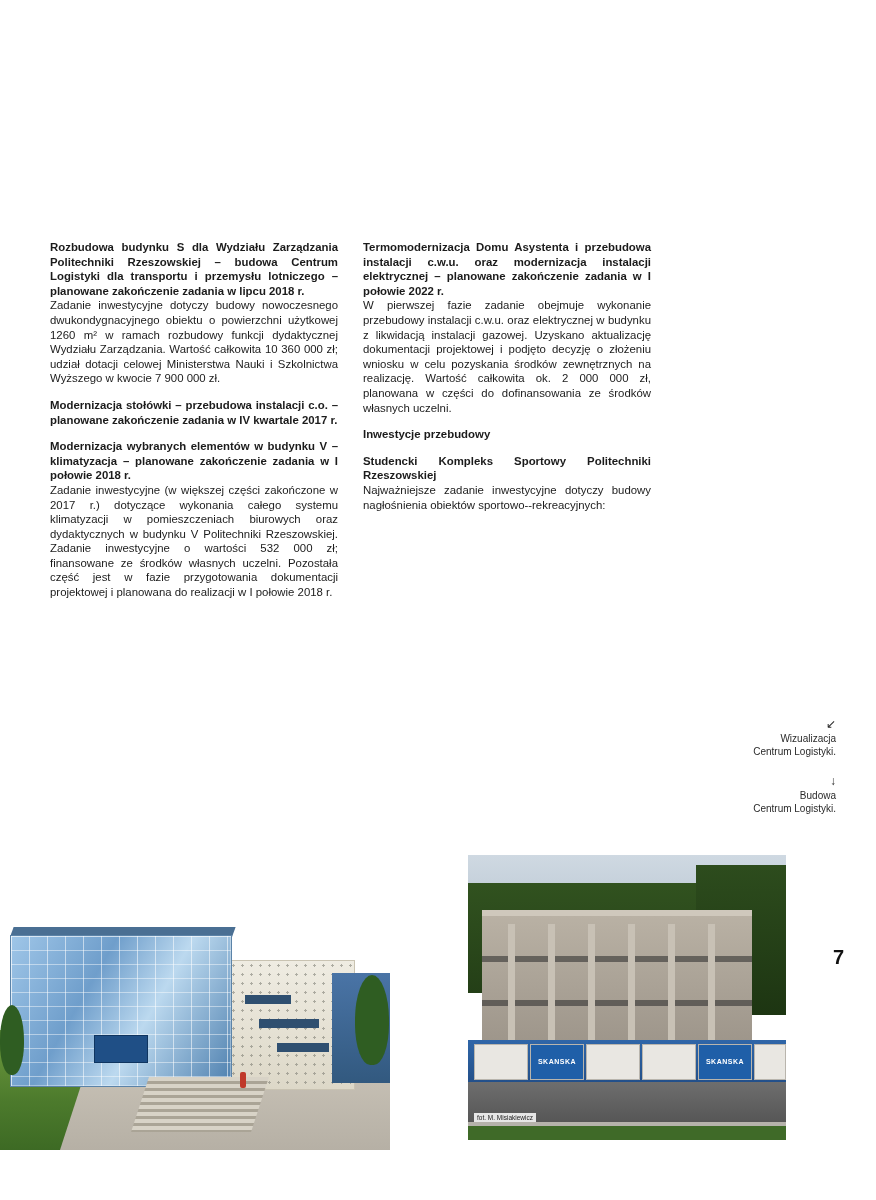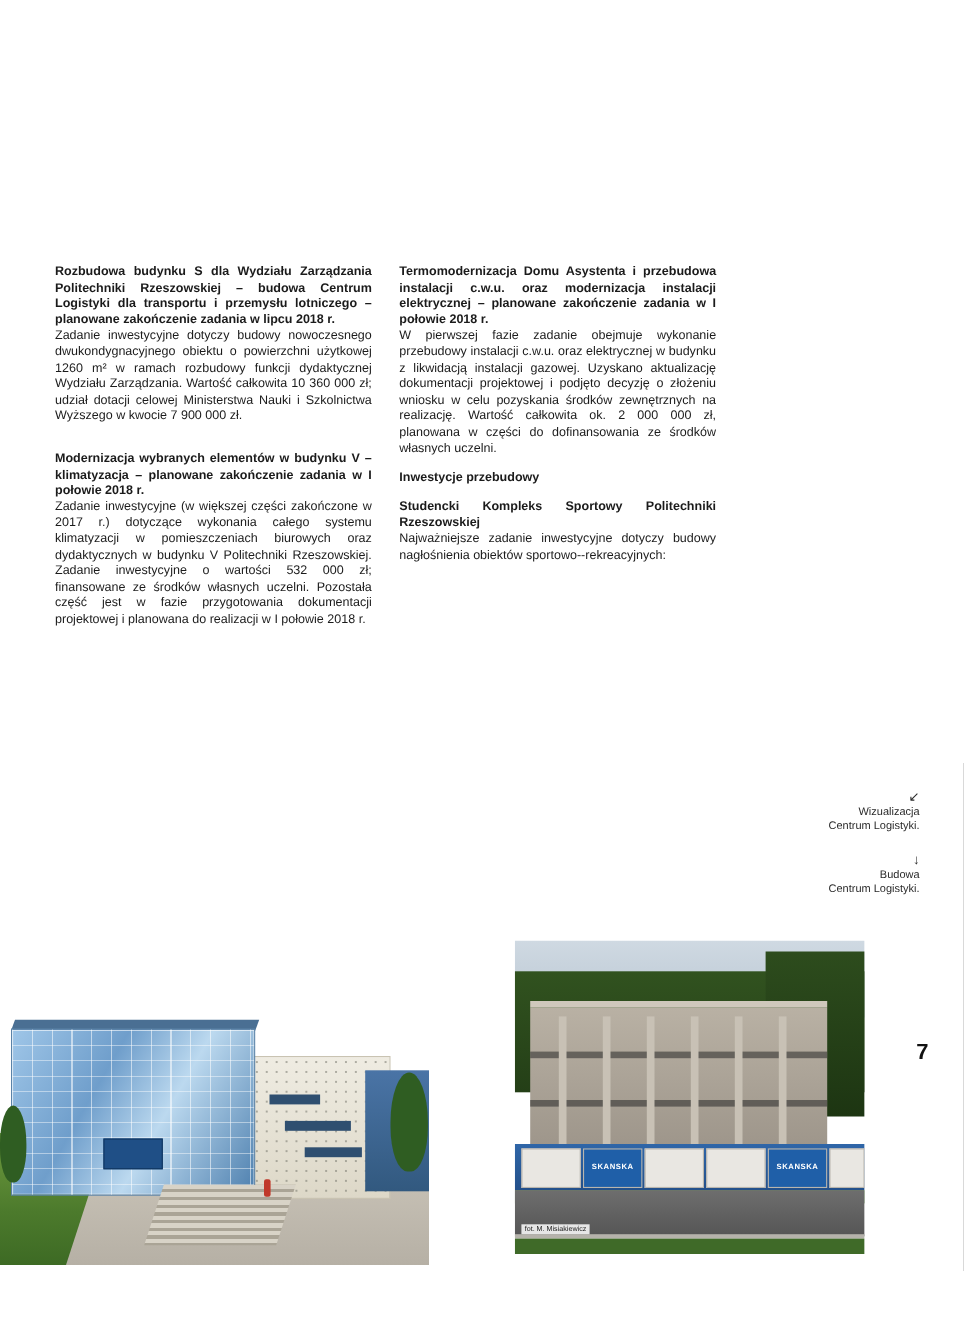--- a/index.html
+++ b/index.html
@@ -255,27 +255,28 @@
 <body>
 
 <div class="page">
 
   <div class="columns">
 
     <div class="col">
       <p class="b">Rozbudowa budynku S dla Wydziału Zarządzania Politechniki Rzeszowskiej – budowa Centrum Logistyki dla transportu i przemysłu lotniczego – planowane zakończenie zadania w lipcu 2018 r.</p>
       <p>Zadanie inwestycyjne dotyczy budowy nowoczesnego dwukondygnacyjnego obiektu o powierzchni użytkowej 1260 m² w ramach rozbudowy funkcji dydaktycznej Wydziału Zarządzania. Wartość całkowita 10 360 000 zł; udział dotacji celowej Ministerstwa Nauki i Szkolnictwa Wyższego w kwocie 7 900 000 zł.</p>
       <div class="gap-s"></div>
+      <p class="b">Modernizacja stołówki – przebudowa instalacji c.o. – planowane zakończenie zadania w IV kwartale 2017 r.</p>
       <div class="gap-s"></div>
       <p class="b">Modernizacja wybranych elementów w budynku V – klimatyzacja – planowane zakończenie zadania w I połowie 2018 r.</p>
       <p>Zadanie inwestycyjne (w większej części zakończone w 2017 r.) dotyczące wykonania całego systemu klimatyzacji w pomieszczeniach biurowych oraz dydaktycznych w budynku V Politechniki Rzeszowskiej. Zadanie inwestycyjne o wartości 532 000 zł; finansowane ze środków własnych uczelni. Pozostała część jest w fazie przygotowania dokumentacji projektowej i planowana do realizacji w I połowie 2018 r.</p>
     </div>
 
     <div class="col">
-      <p class="b">Termomodernizacja Domu Asystenta i przebudowa instalacji c.w.u. oraz modernizacja instalacji elektrycznej – planowane zakończenie zadania w I połowie 2018 r.</p>
+      <p class="b">Termomodernizacja Domu Asystenta i przebudowa instalacji c.w.u. oraz modernizacja instalacji elektrycznej – planowane zakończenie zadania w I połowie 2022 r.</p>
       <p>W pierwszej fazie zadanie obejmuje wykonanie przebudowy instalacji c.w.u. oraz elektrycznej w budynku z likwidacją instalacji gazowej. Uzyskano aktualizację dokumentacji projektowej i podjęto decyzję o złożeniu wniosku w celu pozyskania środków zewnętrznych na realizację. Wartość całkowita ok. 2 000 000 zł, planowana w części do dofinansowania ze środków własnych uczelni.</p>
       <div class="gap-s"></div>
       <p class="b">Inwestycje przebudowy</p>
       <div class="gap-s"></div>
       <p class="b">Studencki Kompleks Sportowy Politechniki Rzeszowskiej</p>
       <p>Najważniejsze zadanie inwestycyjne dotyczy budowy nagłośnienia obiektów sportowo--rekreacyjnych:</p>
       <div class="gap-s"></div>
       <div class="gap-s"></div>
       <div class="gap-s"></div>
     </div>

